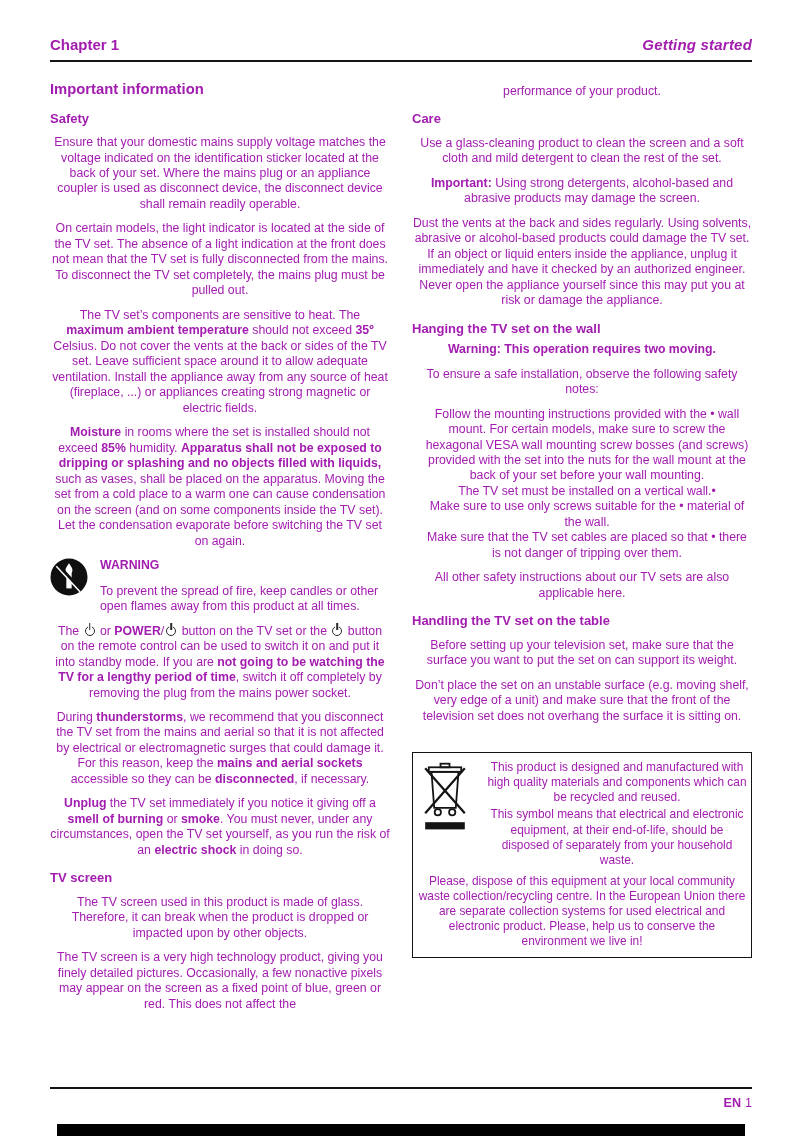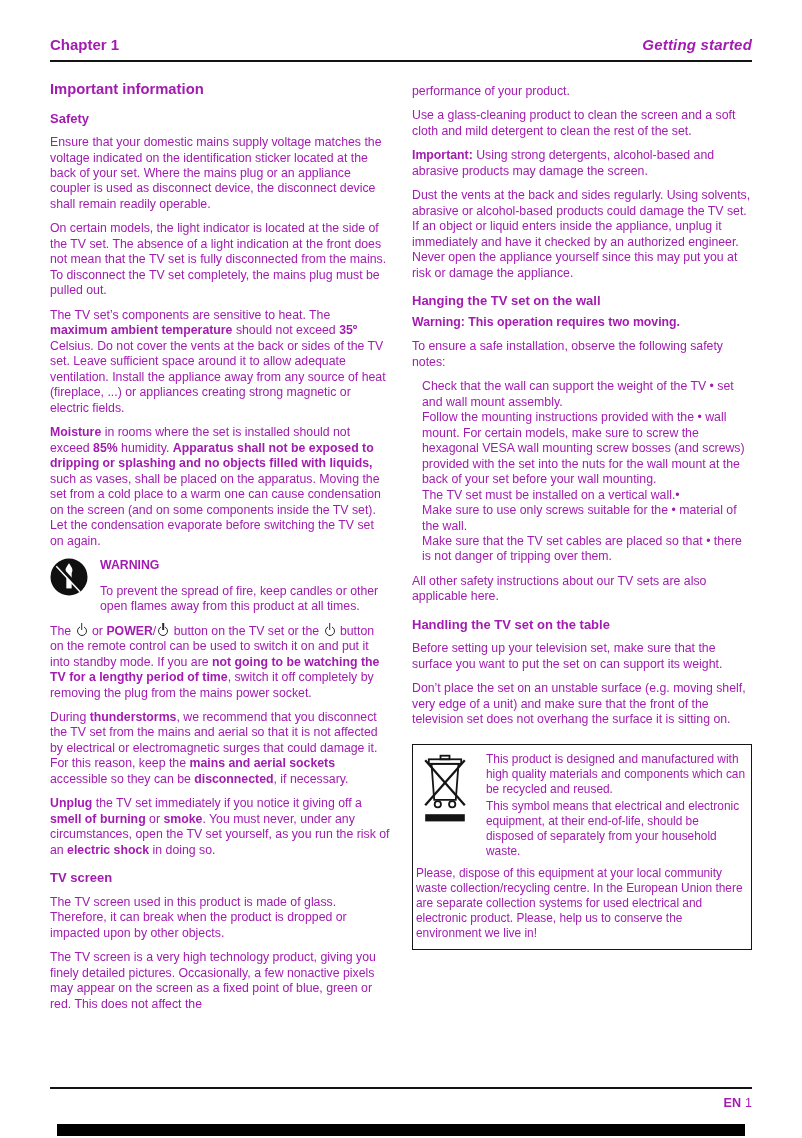--- a/index.html
+++ b/index.html
@@ -9,40 +9,40 @@
     box-sizing:border-box;padding:36px 50px 0;overflow:hidden;margin:0 auto;
   }
   .header{display:flex;justify-content:space-between;align-items:baseline;
     border-bottom:2px solid #141414;padding-bottom:7px;}
   .chapter{font-weight:bold;font-size:15px;}
   .section{font-weight:bold;font-style:italic;font-size:15px;letter-spacing:.2px;}
   .columns{display:flex;gap:22px;margin-top:12px;}
   .col{width:340px;font-size:12.3px;line-height:1.26;}
   h1{font-size:14.8px;margin:6px 0 10px;font-weight:bold;}
   h2{font-size:13px;margin:12px 0 8px;font-weight:bold;}
-  p{margin:0 0 9px;}
+  p{margin:0 0 9px;text-align:center;}
   .bold{font-weight:bold;}
   .tight{margin-top:-3px;}
   .continued{margin-top:10px;}
   
   .warning-block{display:flex;gap:10px;margin:2px 0 9px;}
   .warn-icon{flex:0 0 40px;}
   .warn-title{display:block;font-weight:bold;margin-bottom:10px;}
   
   .power-icon{display:inline-block;width:8px;height:8px;border:1.4px solid #2a2a2a;
     border-radius:50%;position:relative;margin:0 2px;vertical-align:-1px;}
   .power-icon::before{content:"";position:absolute;left:50%;top:-3px;transform:translateX(-50%);
     width:4px;height:4px;background:#fff;}
   .power-icon::after{content:"";position:absolute;left:50%;top:-3.5px;transform:translateX(-50%);
     width:1.6px;height:6.5px;background:#2a2a2a;}
   
   .bullets{padding-left:10px;margin:0 0 9px;}
   .bullet-item{margin:0;}
   
-  .recycle-box{border:1.5px solid #141414;margin-top:16px;padding:7px 3px 8px;
+  .recycle-box{border:1.5px solid #141414;margin-top:28px;padding:7px 3px 8px;
     font-size:11.9px;line-height:1.27;}
   .recycle-top{display:flex;gap:12px;}
   .weee-icon{flex:0 0 58px;display:flex;justify-content:center;}
   .recycle-text p{margin:0 0 2px;}
   .recycle-full{margin:4px 0 0;}
   
   .footer{position:absolute;left:50px;right:50px;bottom:28px;
     border-top:2px solid #141414;text-align:right;padding-top:7px;font-size:12.6px;}
   .footer b{margin-right:4px;}
   .print-bar{position:absolute;left:57px;width:688px;height:12px;bottom:2px;background:#000;}
@@ -93,30 +93,30 @@
       <p><b>Unplug</b><span> the TV set immediately if you notice it giving off a </span><b>smell of burning</b><span> or </span><b>smoke</b><span>. You must never, under any circumstances, open the TV set yourself, as you run the risk of an </span><b>electric shock</b><span> in doing so.</span></p>
 
       <h2>TV screen</h2>
       <p>The TV screen used in this product is made of glass. Therefore, it can break when the product is dropped or impacted upon by other objects.</p>
       <p>The TV screen is a very high technology product, giving you finely detailed pictures. Occasionally, a few nonactive pixels may appear on the screen as a fixed point of blue, green or red. This does not affect the</p>
     </div>
 
     <div class="col">
       <p class="continued">performance of your product.</p>
 
+      <h2>Care</h2>
       <p>Use a glass-cleaning product to clean the screen and a soft cloth and mild detergent to clean the rest of the set.</p>
       <p><b>Important:</b><span> Using strong detergents, alcohol-based and abrasive products may damage the screen.</span></p>
       <p>Dust the vents at the back and sides regularly. Using solvents, abrasive or alcohol-based products could damage the TV set. If an object or liquid enters inside the appliance, unplug it immediately and have it checked by an authorized engineer. Never open the appliance yourself since this may put you at risk or damage the appliance.</p>
 
       <h2>Hanging the TV set on the wall</h2>
       <p class="bold tight">Warning: This operation requires two moving.</p>
       <p>To ensure a safe installation, observe the following safety notes:</p>
 
       <div class="bullets">
-        <p class="bullet-item">Check that the wall can support the weight of the TV • set and wall mount assembly.</p>
         <p class="bullet-item">Follow the mounting instructions provided with the • wall mount. For certain models, make sure to screw the hexagonal VESA wall mounting screw bosses (and screws) provided with the set into the nuts for the wall mount at the back of your set before your wall mounting.</p>
         <p class="bullet-item">The TV set must be installed on a vertical wall.•</p>
         <p class="bullet-item">Make sure to use only screws suitable for the • material of the wall.</p>
         <p class="bullet-item">Make sure that the TV set cables are placed so that • there is not danger of tripping over them.</p>
       </div>
 
       <p>All other safety instructions about our TV sets are also applicable here.</p>
 
       <h2>Handling the TV set on the table</h2>
       <p>Before setting up your television set, make sure that the surface you want to put the set on can support its weight.</p>

